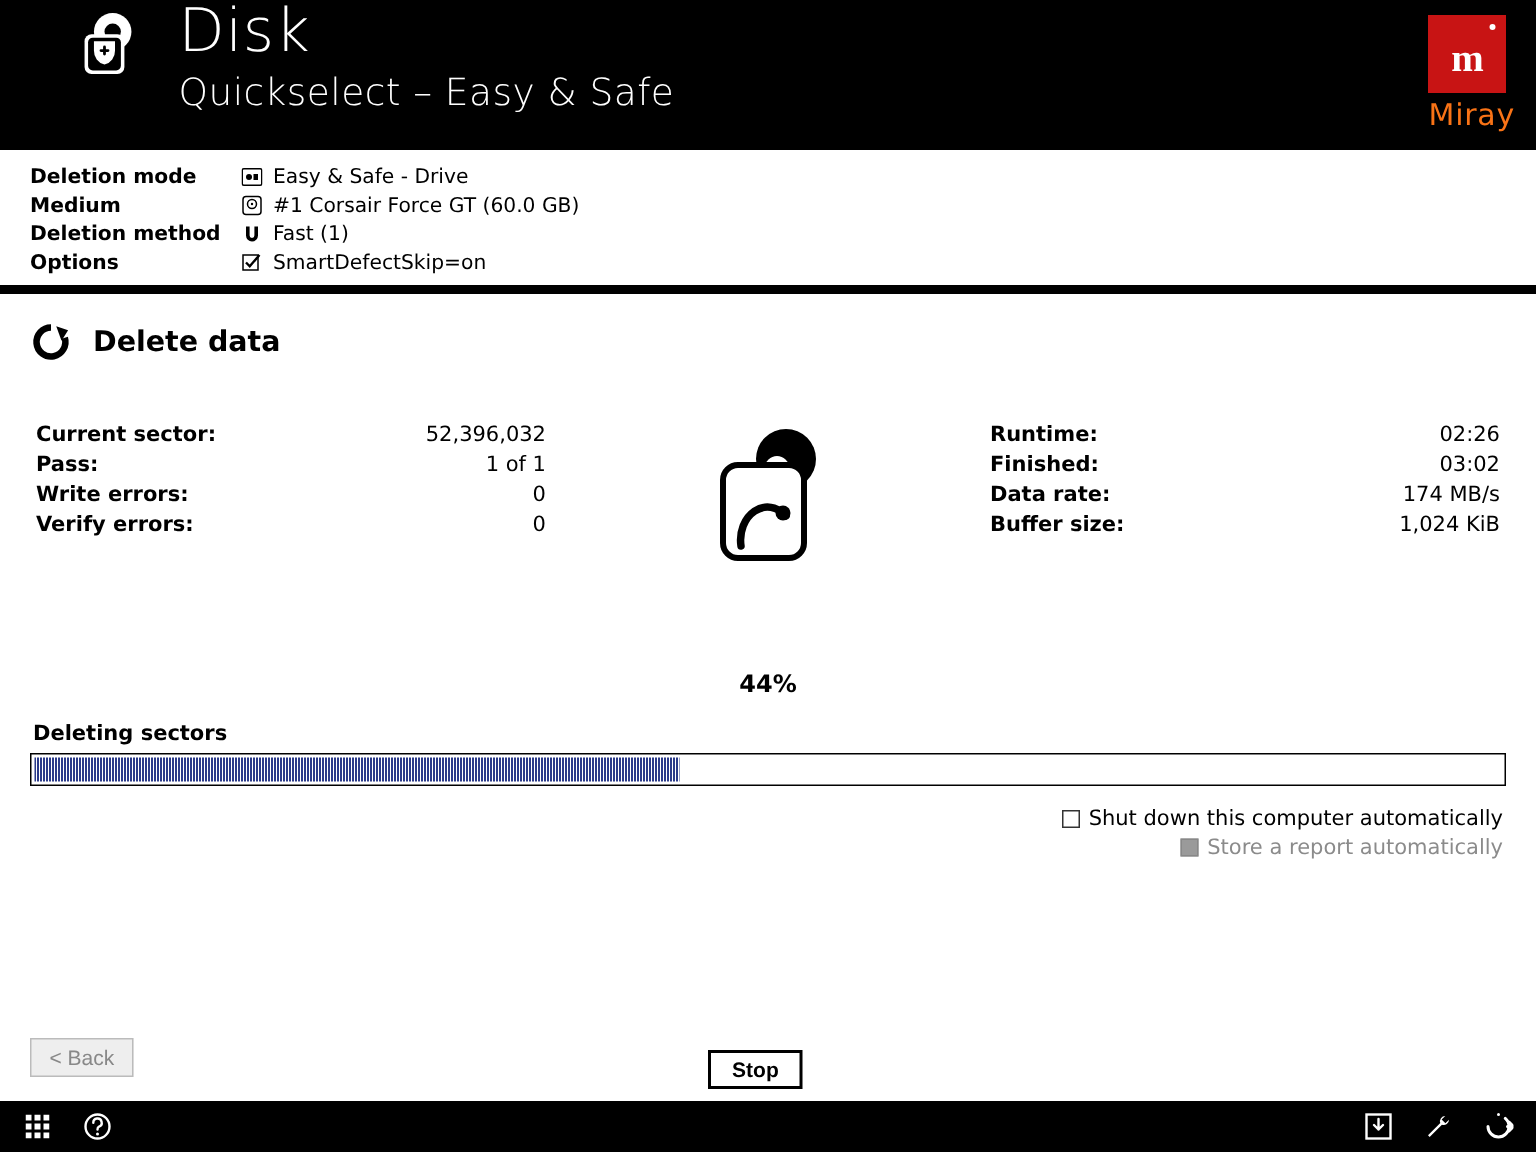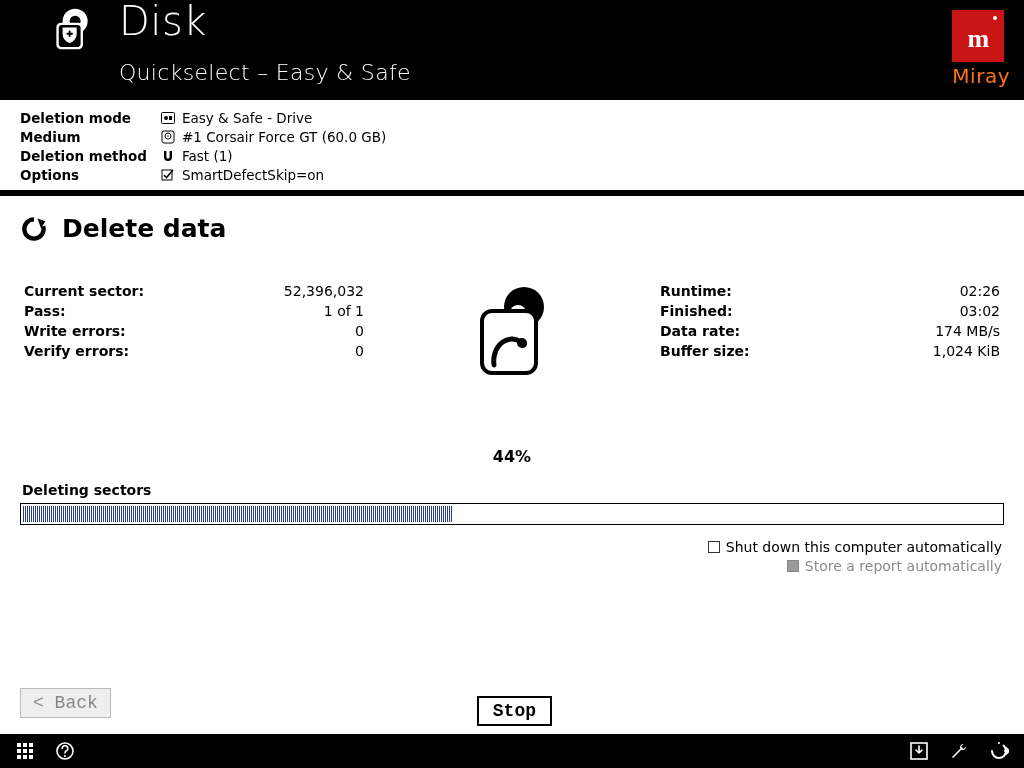--- a/index.html
+++ b/index.html
@@ -5,38 +5,38 @@
   * { box-sizing: border-box; margin: 0; padding: 0; }
   html, body { width: 1024px; height: 768px; font-family: "DejaVu Sans", "Verdana", sans-serif; overflow: hidden; background: #fff; color: #000; }
   
   .header {
     background: #000; color: #fff; height: 100px; display: flex; align-items: flex-start;
     padding: 0 18px 0 47px; position: relative;
   }
   .header-icon { width: 50px; height: 50px; margin-right: 22px; margin-top:4px; }
   .header-title { display: flex; flex-direction: column; }
   .header-title .big { font-size: 40px; font-weight: 300; line-height: 1.05; letter-spacing: 0.5px; }
-  .header-title .sub { font-size: 22px; font-weight: 300; margin-top: 18px; letter-spacing: 0.3px; }
+  .header-title .sub { font-size: 25px; font-weight: 300; margin-top: 5px; letter-spacing: 0.3px; }
   .brand { position: absolute; right: 14px; top: 10px; text-align: center; }
   .brand-box { width: 52px; height: 52px; background: #c81414; position: relative; display:flex; flex-direction:column; align-items:center; justify-content:center; }
   .brand-m { color:#fff; font-size:26px; font-weight:700; font-family: Georgia, serif; line-height:0.8; margin-top:6px;}
   .brand-dot { position:absolute; top:6px; right:7px; width:4px; height:4px; background:#fff; border-radius:50%; }
   .brand-text { color:#f97316; font-size:20px; margin-top:2px; letter-spacing:0.5px; }
 
   
   .info { padding: 8px 20px 6px 20px; background:#fff; font-size:13.5px; }
   .info-row { display:flex; align-items:center; height:19px; }
   .info-label { width: 140px; font-weight:700; }
   .info-icon { width:16px; display:inline-flex; justify-content:center; margin-right:6px; }
   .black-bar { height:6px; background:#000; width:100%; }
 
   
   .section-heading { display:flex; align-items:center; padding: 18px 20px 6px 20px; }
   .section-heading .refresh { width:28px; height:28px; margin-right:14px; }
-  .section-heading h2 { font-size:25px; font-weight:700; }
+  .section-heading h2 { font-size:19px; font-weight:700; }
 
   
   .stats-area { display:flex; padding: 34px 24px 10px 24px; gap: 18px; }
   .stats-col { width: 340px; font-size:14px; }
   .stats-col.right { margin-left:auto; }
   .stat-row { display:flex; justify-content:space-between; height:20px; }
   .stat-row .k { font-weight:700; }
   .center-icon { flex:1; display:flex; justify-content:center; align-items:flex-start; }
 
   
@@ -47,21 +47,21 @@
 
   
   .options-under { text-align:right; padding: 12px 22px 0 0; font-size:14px; }
   .opt-row { display:flex; justify-content:flex-end; align-items:center; gap:6px; height:19px; }
   .opt-row.disabled { color:#8b8b8b; }
   .chk { width:12px; height:12px; border:1px solid #333; display:inline-block; background:#fff; position:relative; }
   .chk.disabled { background:#9a9a9a; border-color:#888; }
 
   
   .buttons { position:absolute; left:0; right:0; bottom:42px; padding:0 20px; display:flex; align-items:center; }
-  .btn { border:1px solid #555; background:#e6e6e6; padding:4px 12px; font-size:18px; font-family:Liberation Mono, monospace; cursor:pointer; }
+  .btn { border:1px solid #555; background:#e6e6e6; padding:4px 12px; font-size:14px; font-family:Liberation Sans, sans-serif; cursor:pointer; }
   .btn.back { color:#888; background:#eee; border-color:#bbb; }
   .btn.stop { margin-left:auto; margin-right:auto; background:#fff; border:2px solid #000; font-weight:700; padding:3px 14px; position:relative; left:-8px;margin-top:16px; }
   .btn-spacer { width:70px; }
 
   
   .footer { position:absolute; left:0; right:0; bottom:0; height:34px; background:#000; display:flex; align-items:center; padding:0 14px; color:#fff; }
   .footer .ficon { width:22px; height:22px; display:inline-flex; align-items:center; justify-content:center; margin-right:18px; cursor:pointer; }
   .footer .right { margin-left:auto; display:flex; gap:18px; }
   .footer .right .ficon { margin-right:0; }
 </style>

